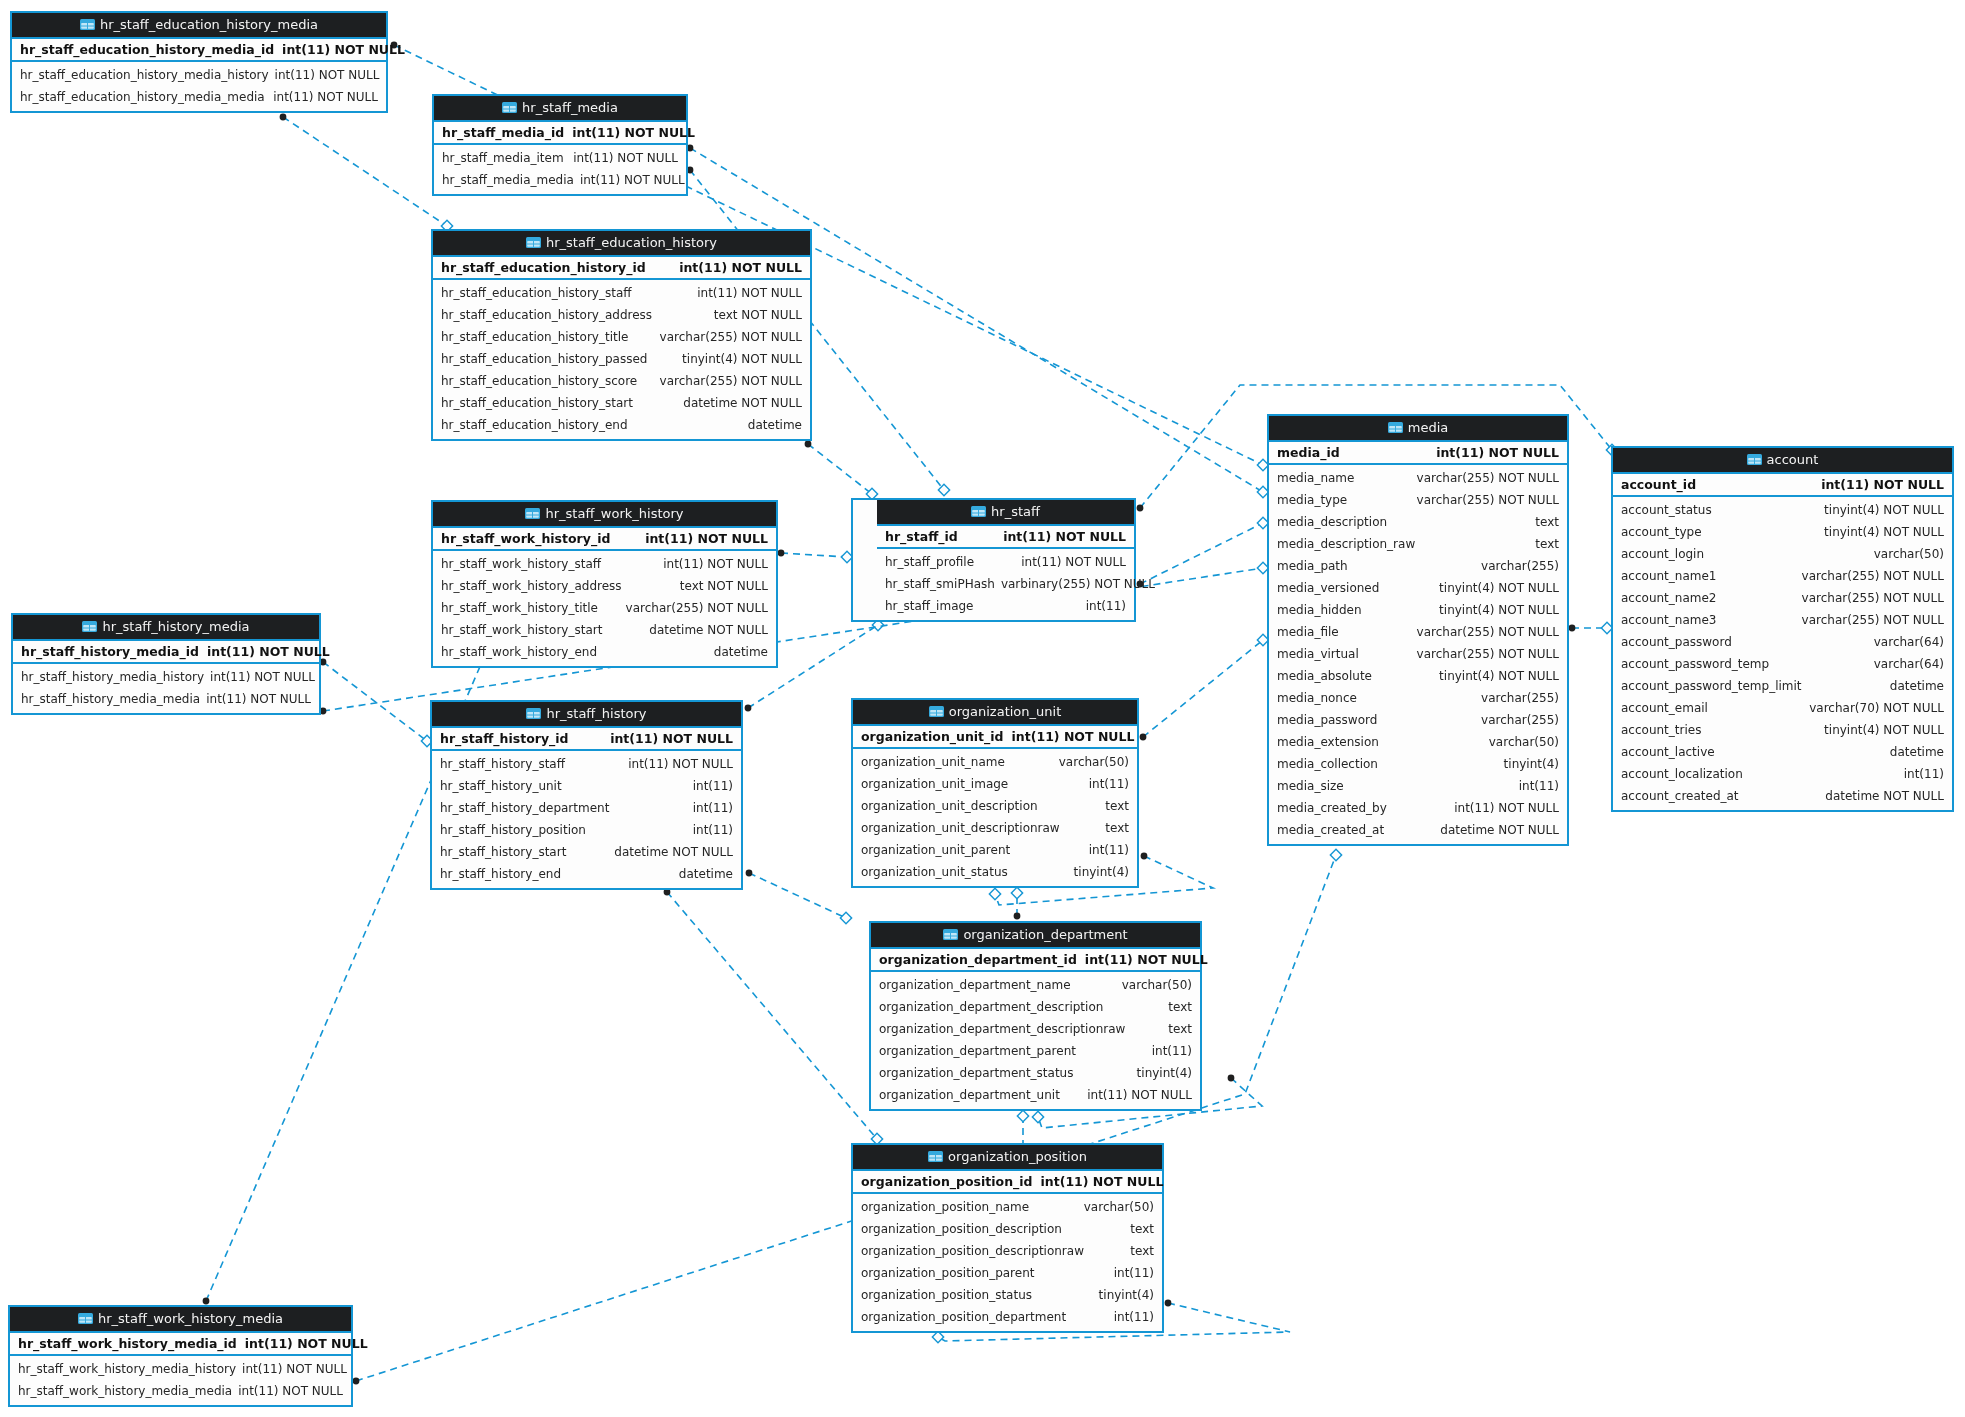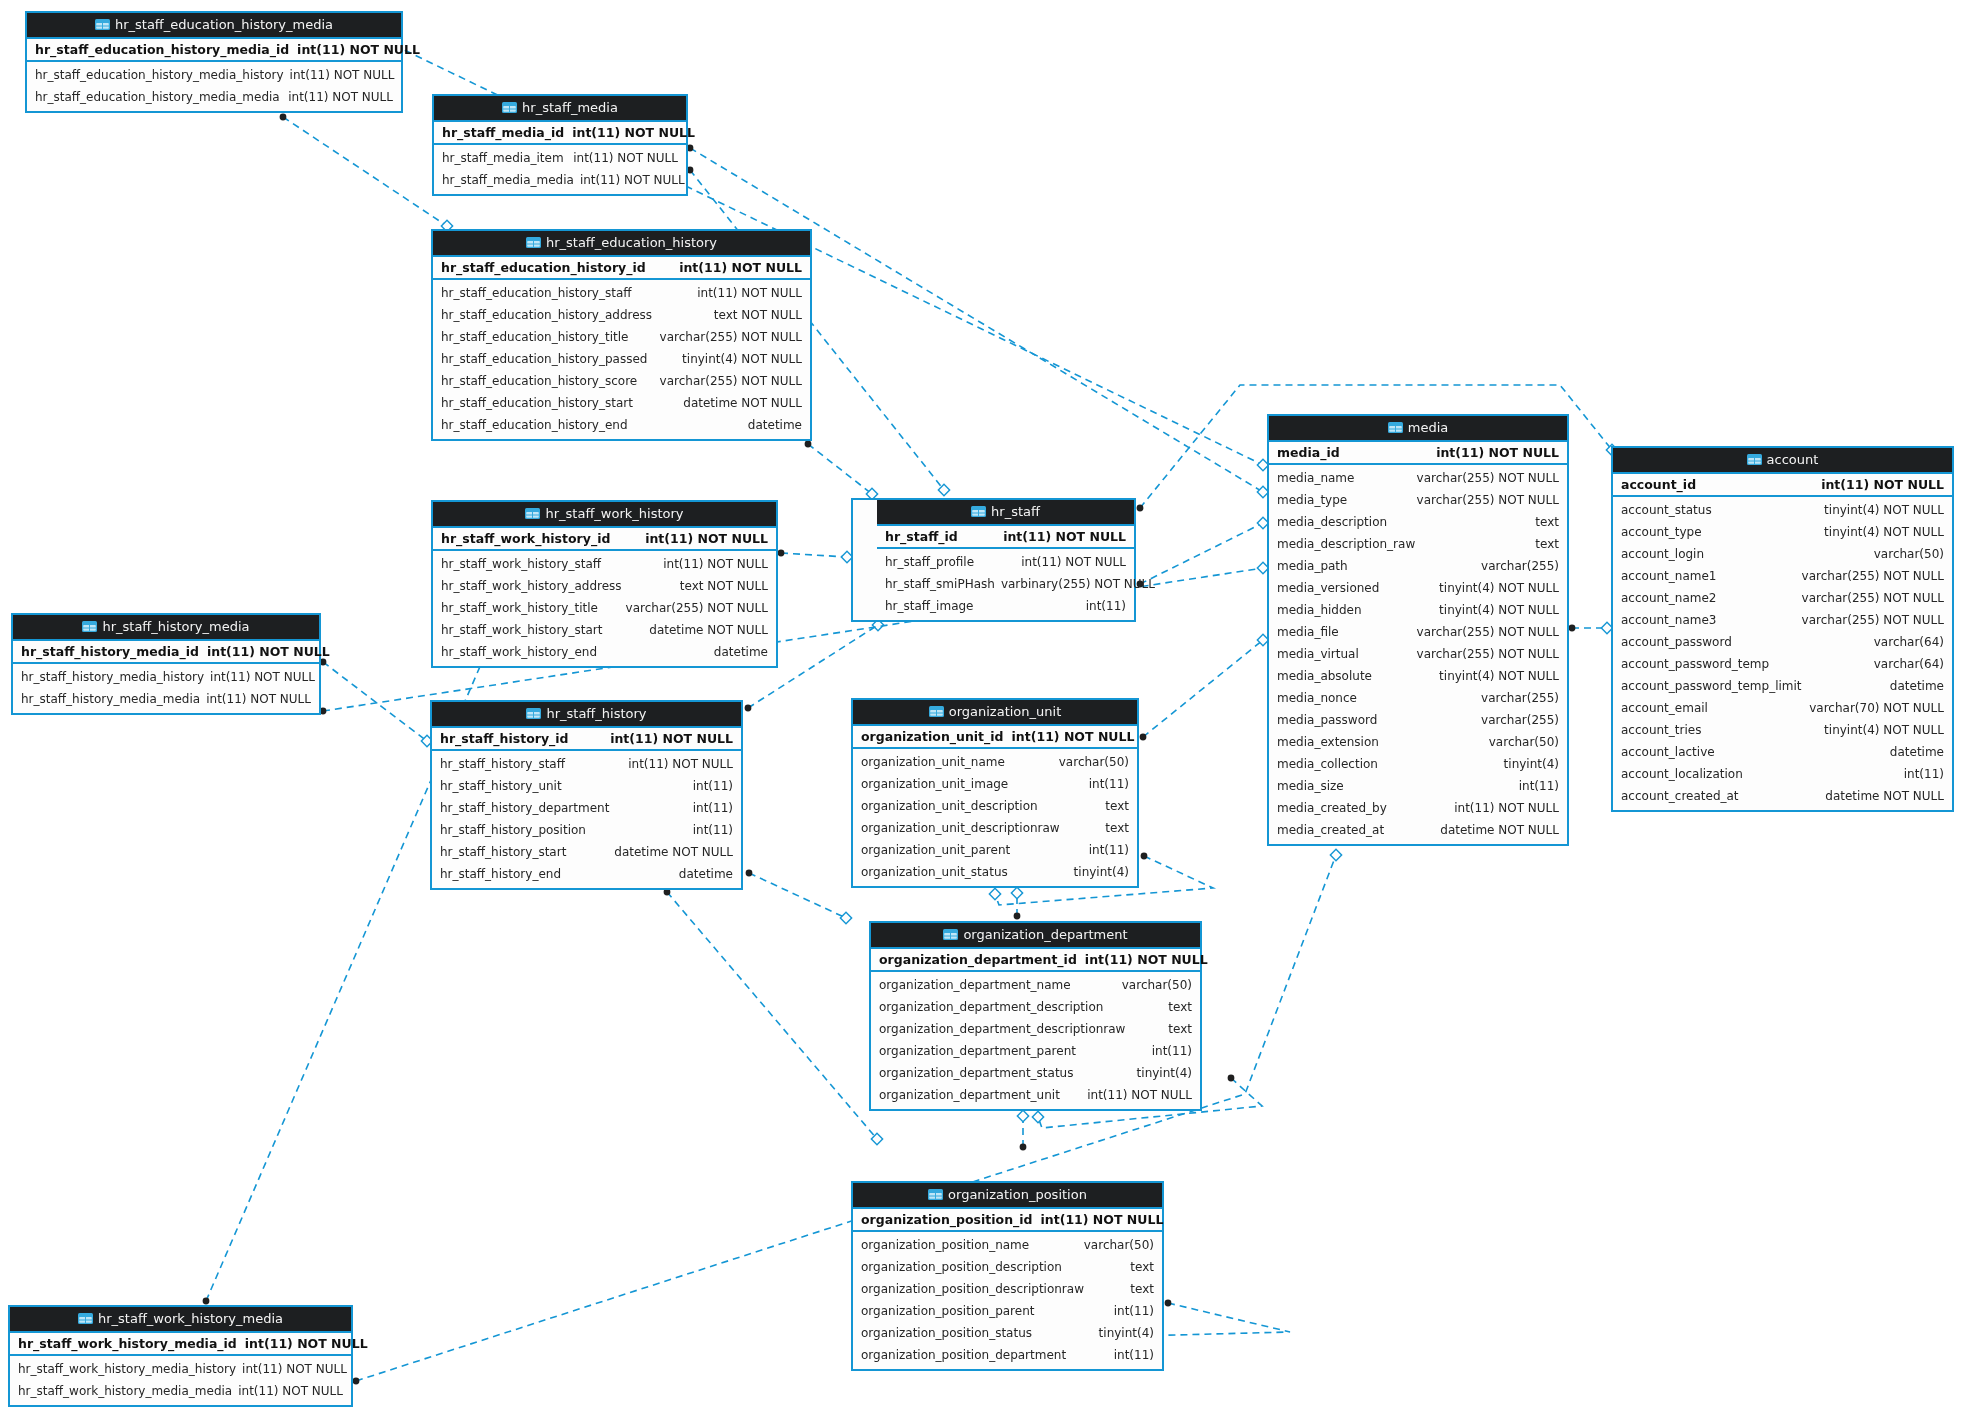--- a/index.html
+++ b/index.html
@@ -176,21 +176,21 @@
         <polyline points="206,1301 488,648" fill="none" stroke="#1496d4" stroke-width="1.6" stroke-dasharray="7 5"></polyline>
         <circle cx="206" cy="1301" r="3.4" fill="#1f1f1f"></circle>
         <rect x="484" y="644" width="8" height="8" fill="#fdfdfd" stroke="#1496d4" stroke-width="1.4" transform="rotate(45 488 648)"></rect>
       </g>
       <g>
         <polyline points="1168,1303 1290,1332 945,1341 938,1337" fill="none" stroke="#1496d4" stroke-width="1.6" stroke-dasharray="7 5"></polyline>
         <circle cx="1168" cy="1303" r="3.4" fill="#1f1f1f"></circle>
         <rect x="934" y="1333" width="8" height="8" fill="#fdfdfd" stroke="#1496d4" stroke-width="1.4" transform="rotate(45 938 1337)"></rect>
       </g>
     </svg>
-<div class="tbl" style="left: 10px; top: 11px; width: 378px; margin-left: 15px;">
+<div class="tbl" style="left: 10px; top: 11px; width: 378px;">
     <div class="tbl-header">
       <span class="tbl-icon">
         <svg width="15" height="11" viewBox="0 0 15 11">
           <rect x="0" y="0" width="15" height="11" rx="1.5" fill="#35aade"></rect>
           <rect x="1.2" y="4" width="12.6" height="5.8" rx="0.8" fill="#bfe6f7"></rect>
           <line x1="7.5" y1="4" x2="7.5" y2="10" stroke="#35aade" stroke-width="1"></line>
           <line x1="1" y1="7" x2="14" y2="7" stroke="#35aade" stroke-width="1"></line>
         </svg>
       </span><span class="tbl-title">hr_staff_education_history_media</span>
     </div>
@@ -494,21 +494,21 @@
         <div class="row">
           <span class="fname">organization_department_status</span>
           <span class="ftype">tinyint(4)</span>
         </div>
         <div class="row">
           <span class="fname">organization_department_unit</span>
           <span class="ftype">int(11) NOT NULL</span>
         </div>
       </div>
   </div>
-    <div class="tbl" style="left: 851px; top: 1181px; width: 313px;">
+    <div class="tbl" style="left: 851px; top: 1143px; width: 313px;">
     <div class="tbl-header">
       <span class="tbl-icon">
         <svg width="15" height="11" viewBox="0 0 15 11">
           <rect x="0" y="0" width="15" height="11" rx="1.5" fill="#35aade"></rect>
           <rect x="1.2" y="4" width="12.6" height="5.8" rx="0.8" fill="#bfe6f7"></rect>
           <line x1="7.5" y1="4" x2="7.5" y2="10" stroke="#35aade" stroke-width="1"></line>
           <line x1="1" y1="7" x2="14" y2="7" stroke="#35aade" stroke-width="1"></line>
         </svg>
       </span><span class="tbl-title">organization_position</span>
     </div>

